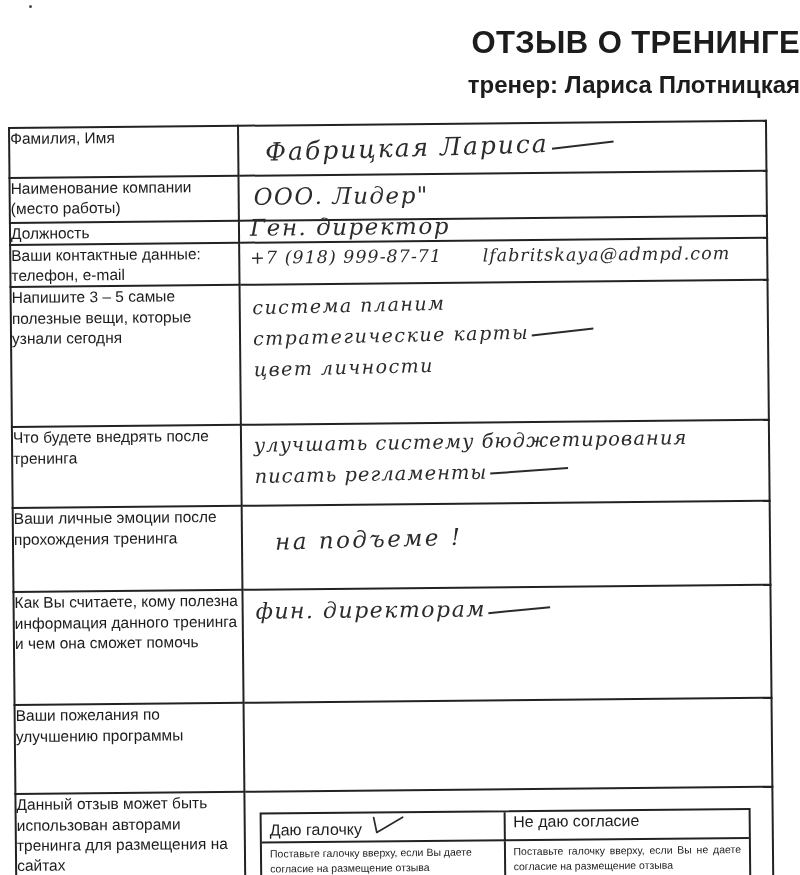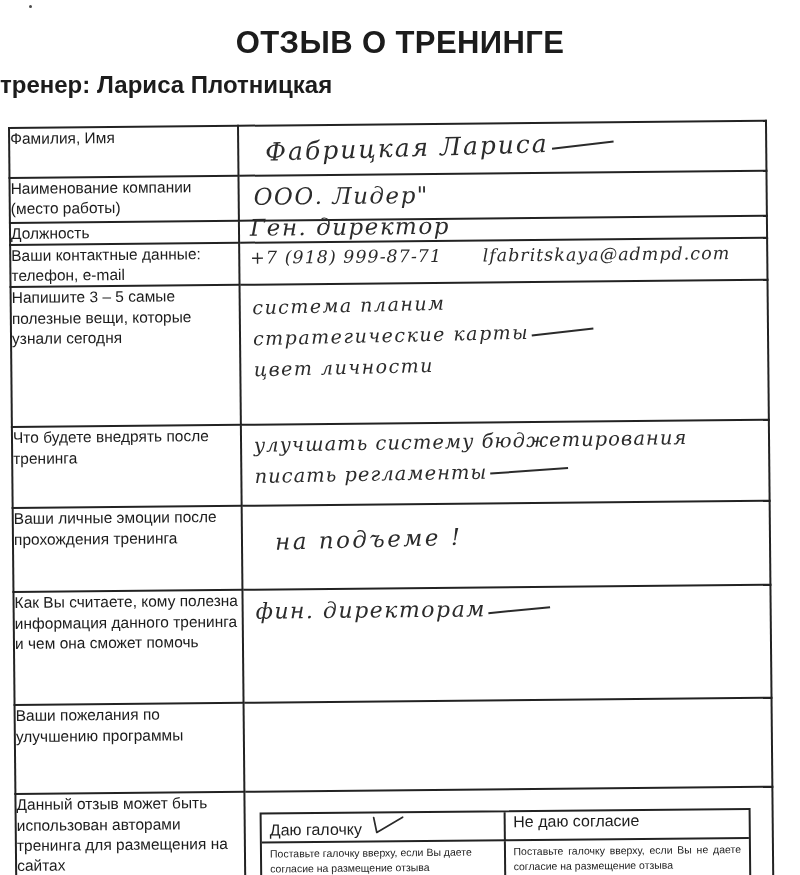--- a/index.html
+++ b/index.html
@@ -19,28 +19,28 @@
     position: absolute;
     left: 29px;
     top: 5px;
     width: 3px;
     height: 3px;
     background: #4a4a4a;
     border-radius: 50%;
   }
   .title {
     margin: 25px 0 0 0;
-    text-align: center;
+    text-align: right;
     font-size: 31px;
     font-weight: bold;
     letter-spacing: 0.4px;
   }
   .subtitle {
     margin: 10px 0 0 0;
-    text-align: left;
+    text-align: right;
     font-size: 24px;
     font-weight: bold;
   }
   table.form {
     position: absolute;
     left: 8px;
     top: 127px;
     width: 759px;
     border-collapse: collapse;
     table-layout: fixed;

